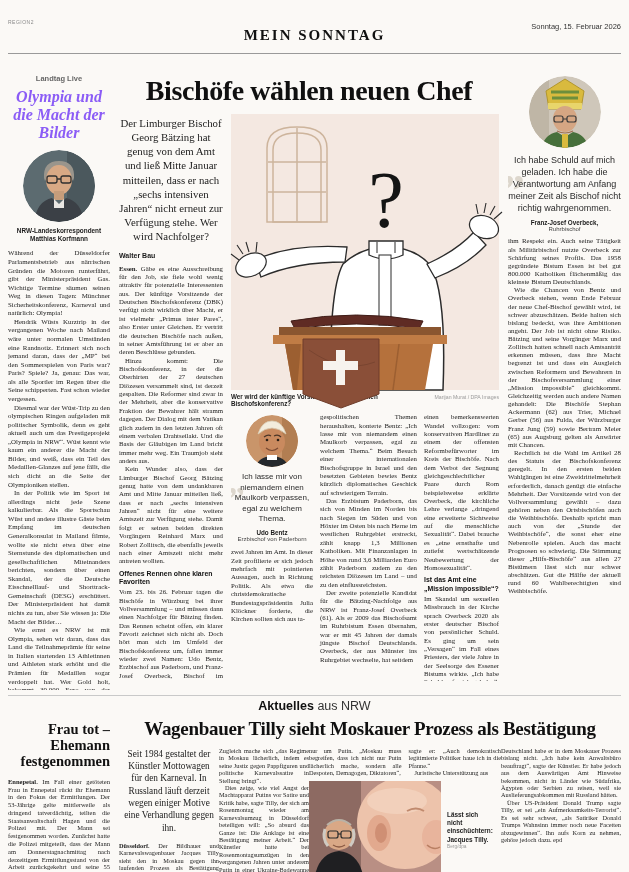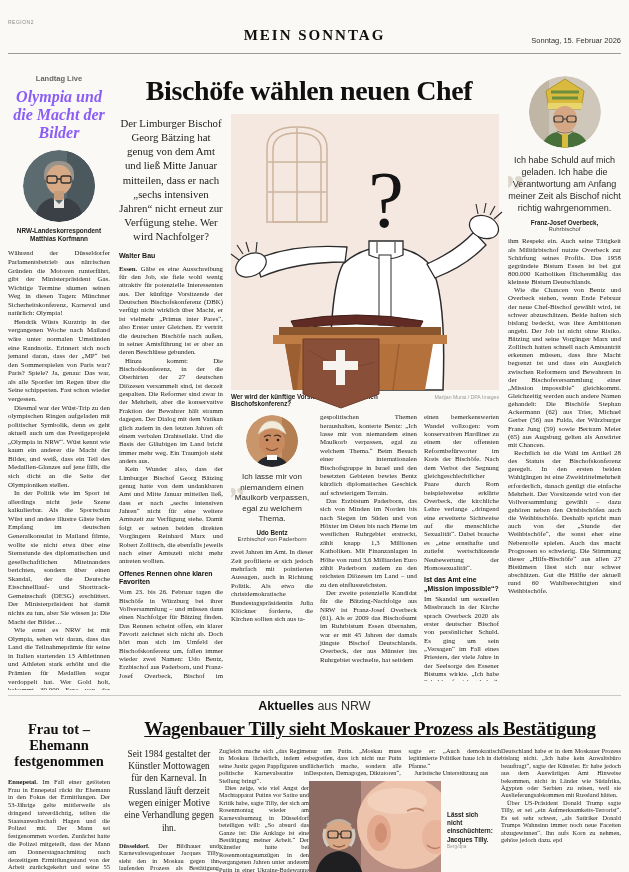--- a/index.html
+++ b/index.html
@@ -6,21 +6,21 @@
   html,body { background:#ddd; }
   .page {
     width:629px; height:872px; margin:0 auto; background:#fbf9f6;
     overflow:hidden; position:relative; color:#1b1b1b;
     font-family:"Liberation Serif", serif;
   }
   
   .header { height:42px; margin:12px 8px; border-bottom:1px solid #9a9a9a; position:relative; }
   .region { position:absolute; left:0; top:7px; font:5px "Liberation Sans", sans-serif; color:#8a8a8a; letter-spacing:.5px; }
   .masthead { text-align:center; padding-top:15px; font:700 15px "Liberation Serif", serif; letter-spacing:2px; color:#111; }
-  .date { position:absolute; right:0; top:24px; font:7.5px "Liberation Sans", sans-serif; color:#333; }
+  .date { position:absolute; right:0; top:10px; font:7.5px "Liberation Sans", sans-serif; color:#333; }
 
   
   .bt { font:6.9px/1.24 "Liberation Serif", serif; text-align:justify; color:#1c1c1c; }
   .bt p { text-indent:6px; }
   .bt p.nofirst { text-indent:0; }
   .dl { font-weight:700; }
   .sh { font:700 6.9px/1.2 "Liberation Sans", sans-serif; margin:4px 0 2px; color:#111; }
 
   
   .main-row { display:flex; gap:9px; padding:8px 8px 0; height:624px; overflow:hidden; }
@@ -62,24 +62,24 @@
   .col-right .qtext { font:9px/1.32 "Liberation Sans", sans-serif; }
   .col-right .qmark { font-size:44px; top:-12px; left:-5px; }
   .col-right .bt { font-size:6.9px; line-height:1.18; margin-top:4px; }
 
   
   .bottom { border-top:1px solid #c9c9c9; margin:5px 8px 8px; padding-top:3px; }
   .nrw-head { text-align:center; font:12.5px "Liberation Sans", sans-serif; margin-bottom:6px; color:#333; }
   .nrw-bold { font-weight:700; color:#111; }
   .bottom-row { display:flex; gap:9px; height:176px; overflow:hidden; }
   .b-left { width:102px; flex:none; overflow:hidden; }
-  .b-left h2 { font:700 14.5px/1.12 "Liberation Serif", serif; text-align:center; margin:2px 0 8px; color:#111; }
+  .b-left h2 { font:700 14.5px/1.12 "Liberation Serif", serif; text-align:right; margin:2px 0 8px; color:#111; }
   .b-left .bt { font-size:6.5px; line-height:1.2; }
   .b-main { flex:1; }
-  .b-main h2 { font:700 19px/1.05 "Liberation Serif", serif; text-align:center; letter-spacing:-.3px; margin:0 0 8px; color:#101010;text-decoration:underline; }
+  .b-main h2 { font:700 19px/1.05 "Liberation Serif", serif; text-align:center; letter-spacing:-.3px; margin:0 0 8px; color:#101010; }
   .t-cols { display:flex; height:142px; overflow:hidden; }
   .t-cols .bt { font-size:6.3px; line-height:1.18; }
   .tc1 { width:100px; flex:none; }
   .tdek { font:9.3px/1.32 "Liberation Serif", serif; text-align:center; margin:1px 3px 8px; }
   .tc2 { width:90px; flex:none; overflow:hidden; }
   .tmid { width:192px; flex:none; }
   .tmid-top { display:flex; gap:7px; margin-bottom:4px; }
   .tmid-top > div { flex:1; }
   .tphoto-row { display:flex; gap:6px; }
   .tphoto { width:132px; height:94px; flex:none; overflow:hidden; background:#b98f84; }

